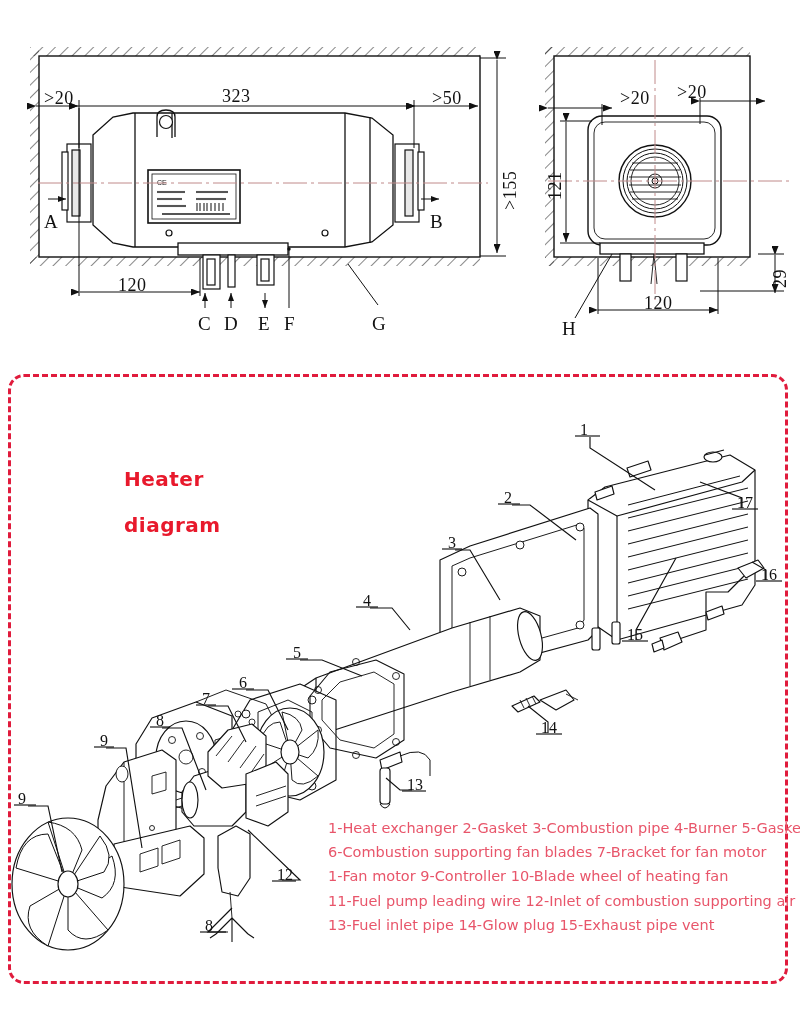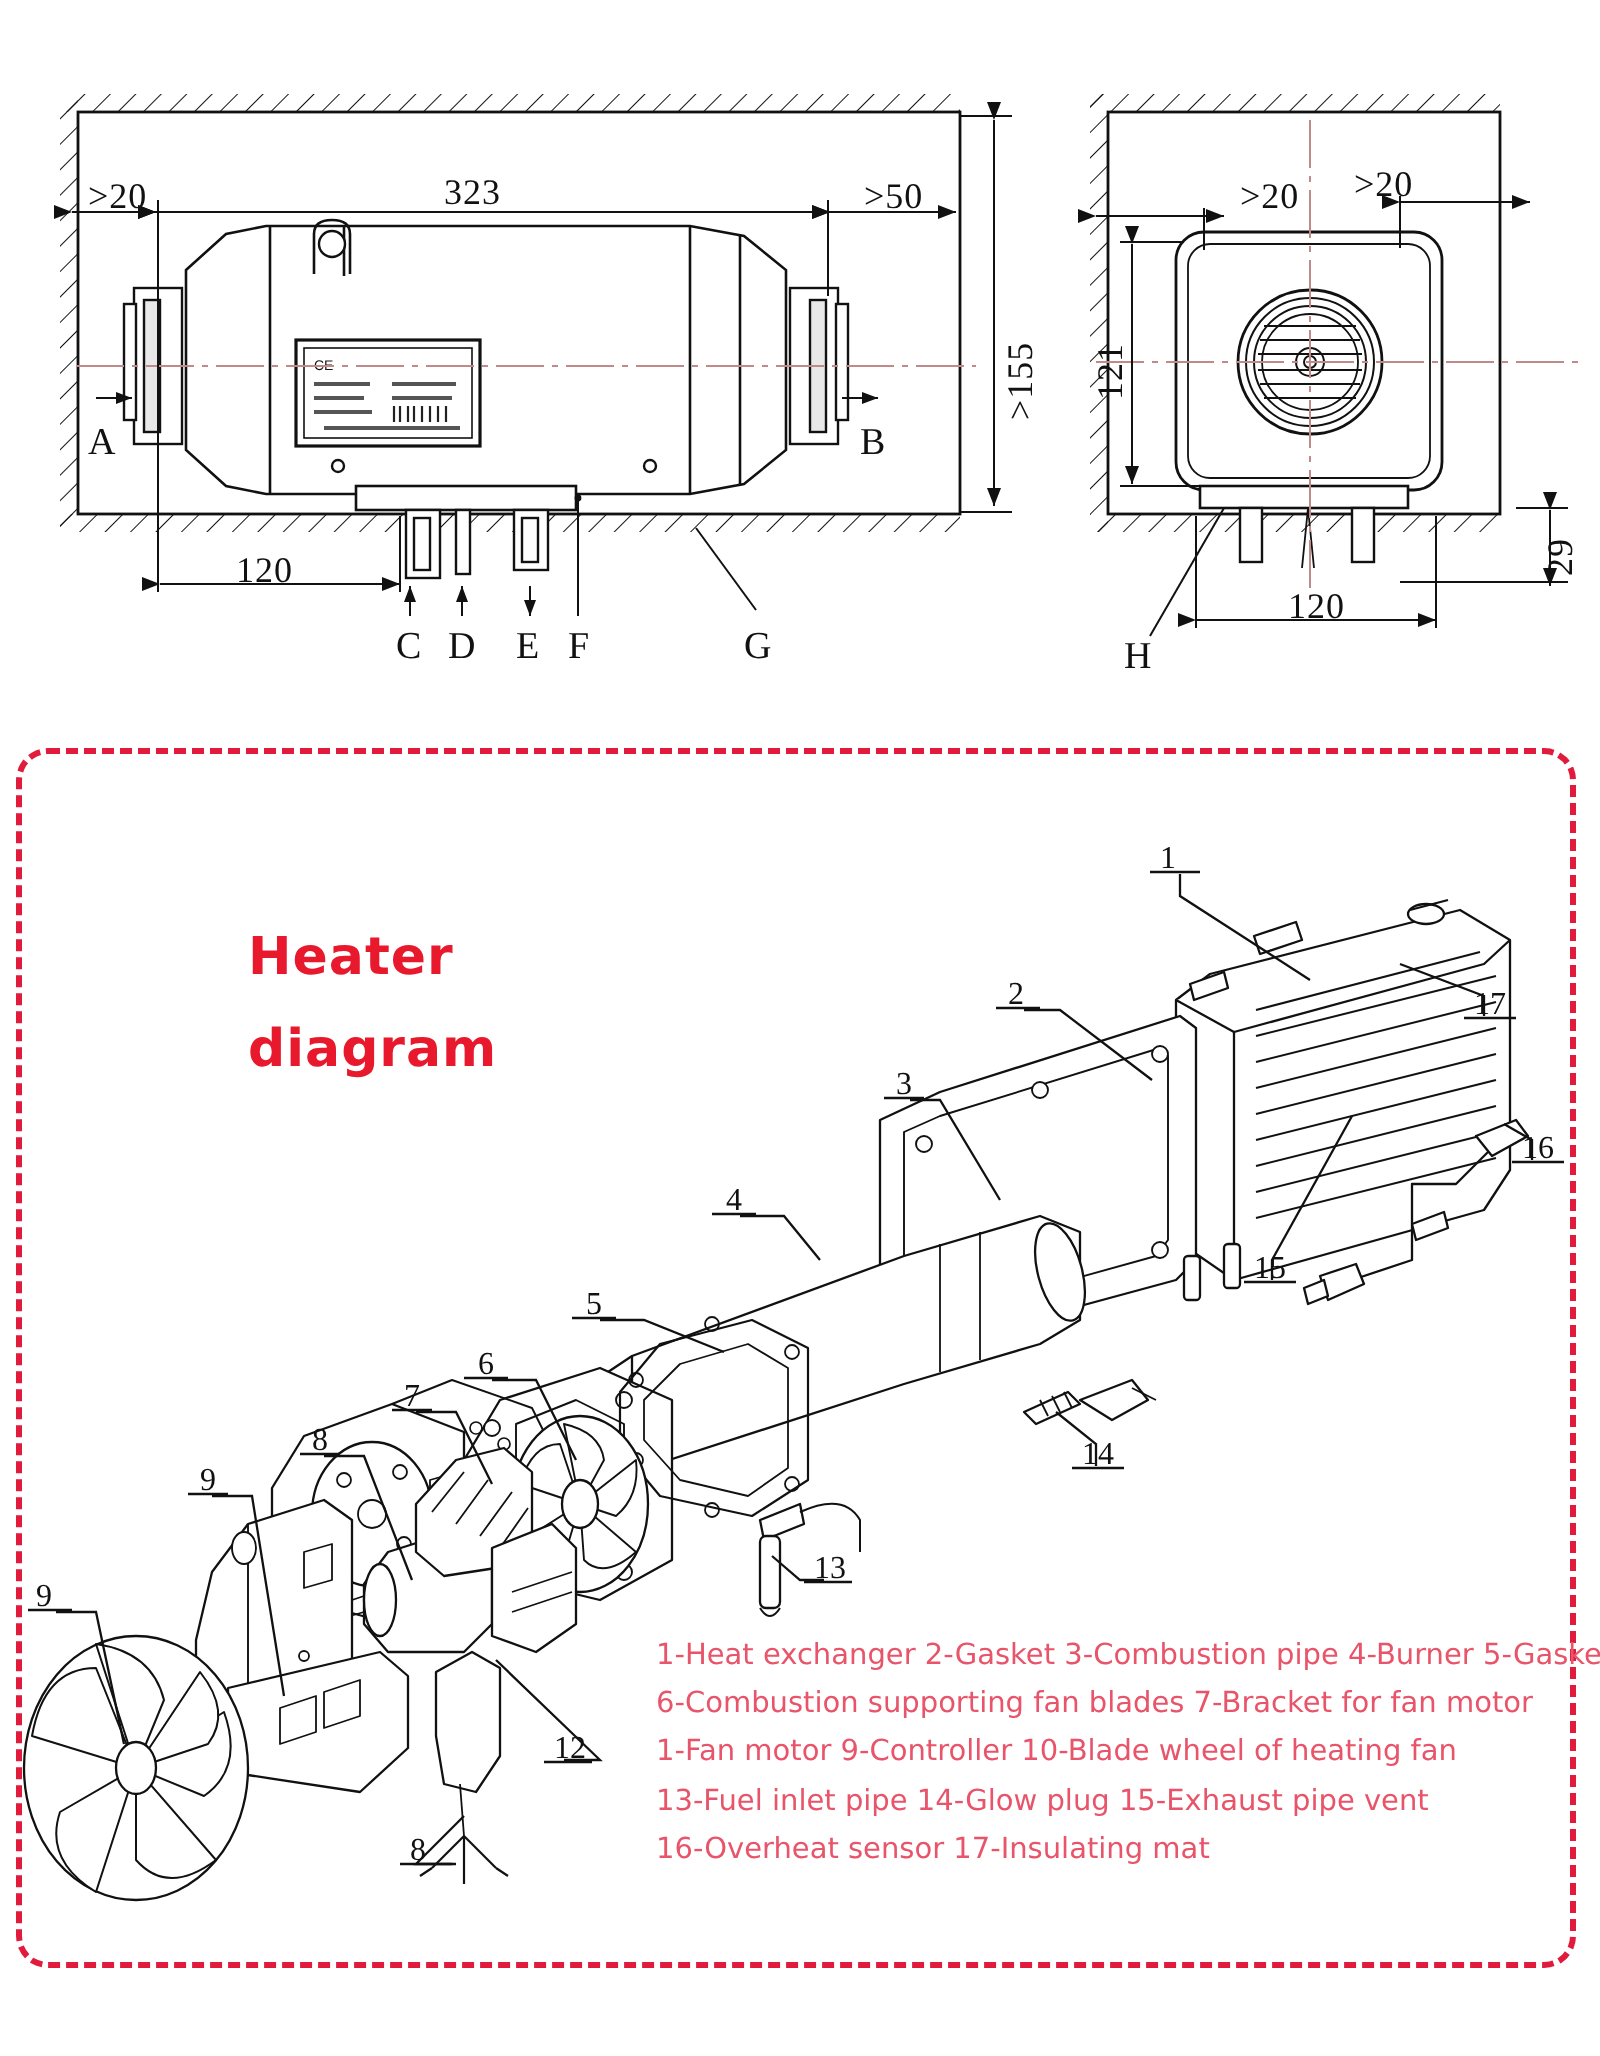--- a/index.html
+++ b/index.html
@@ -13,21 +13,21 @@
   .dashpanel{
     position:absolute;left:8px;top:374px;width:780px;height:610px;
     border:3px dashed #e01b3c;border-radius:16px;box-sizing:border-box;
     pointer-events:none;
   }
 
   
   .title{
     position:absolute;left:124px;top:456px;width:230px;
     font-family:"DejaVu Sans", sans-serif;
-    font-weight:bold;font-size:26px;color:#e8192c;line-height:46px;
+    font-weight:bold;font-size:20px;color:#e8192c;line-height:46px;
     letter-spacing:.5px;
   }
   .title div{white-space:nowrap;}
 
   
   .legend{
     position:absolute;left:328px;top:816px;width:450px;
     font-family:"DejaVu Sans", sans-serif;
     font-size:14.5px;color:#e8556a;line-height:24.2px;
   }
@@ -509,17 +509,17 @@
   <div class="callout" style="left:407px;top:776px;">13</div>
   <div class="callout" style="left:541px;top:719px;">14</div>
   <div class="callout" style="left:627px;top:626px;">15</div>
   <div class="callout" style="left:761px;top:566px;">16</div>
   <div class="callout" style="left:737px;top:494px;">17</div>
 
   <div class="legend">
     <div>1-Heat exchanger  2-Gasket  3-Combustion pipe  4-Burner  5-Gasket</div>
     <div>6-Combustion supporting fan blades  7-Bracket for fan motor</div>
     <div>1-Fan motor  9-Controller  10-Blade wheel of heating fan</div>
+    <div>11-Fuel pump leading wire 12-Inlet of combustion supporting air</div>
     <div>13-Fuel inlet pipe  14-Glow plug  15-Exhaust pipe vent</div>
-    <div>16-Overheat sensor  17-Insulating mat</div>
   </div>
 
 </div>
 
 </body></html>

